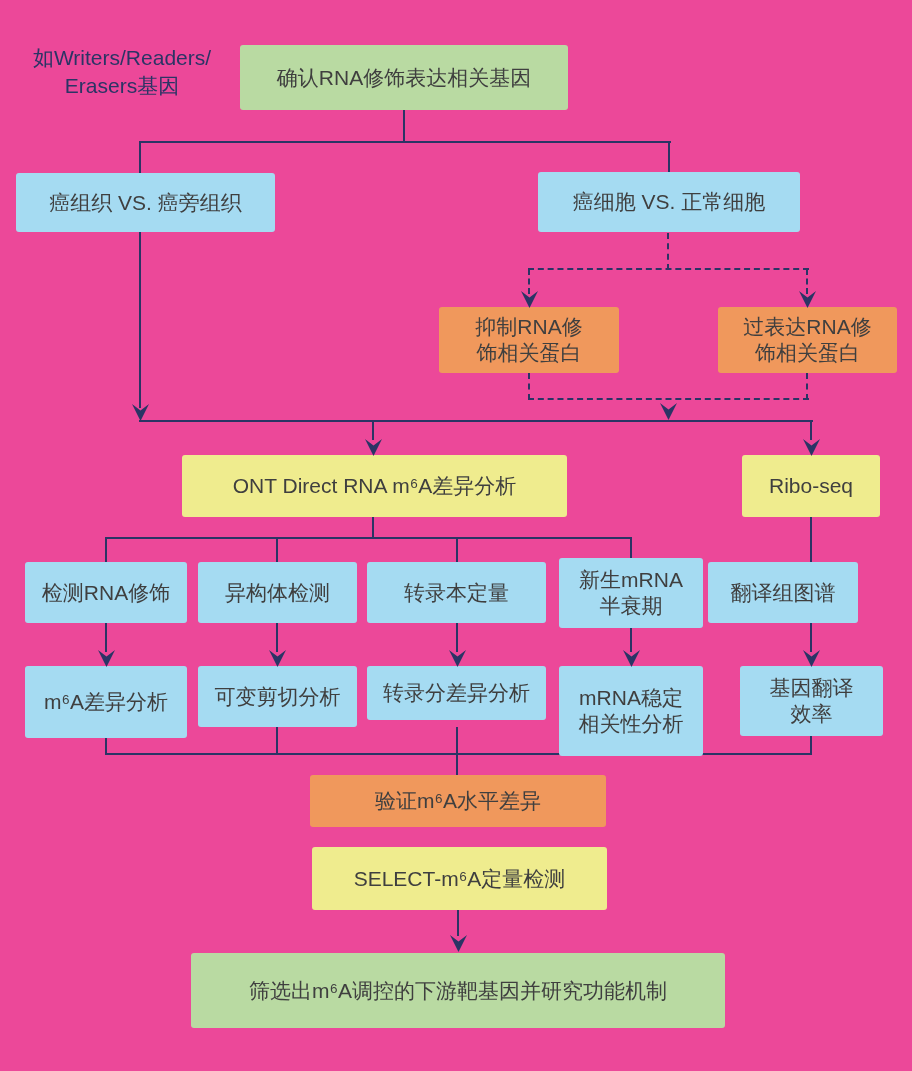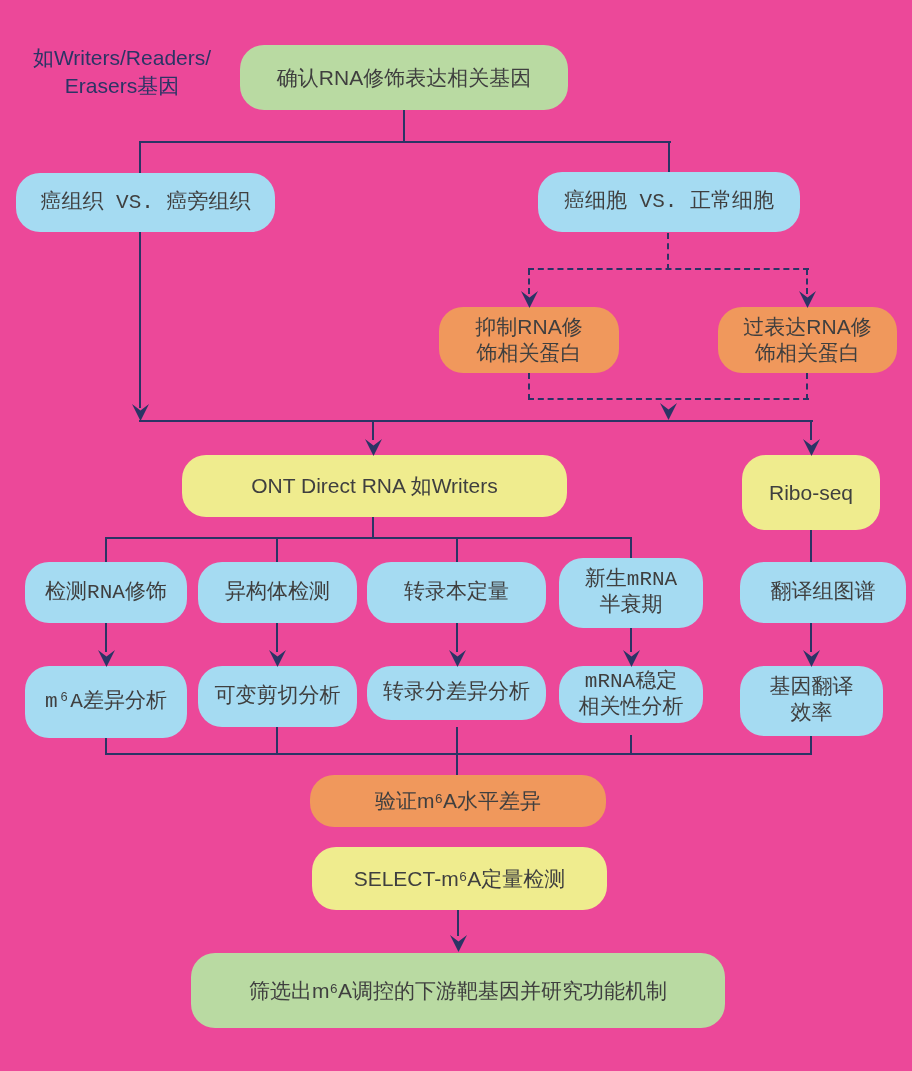--- a/index.html
+++ b/index.html
@@ -11,24 +11,24 @@
     --txt:#3f3f3f;
   }
   html,body{margin:0;padding:0;background:#ffffff;}
   #canvas{
     position:relative;width:912px;height:1071px;background:#ec4899;
     font-family:"Liberation Sans","DejaVu Sans",sans-serif;overflow:hidden;
   }
   .node{
     position:absolute;z-index:2;display:flex;align-items:center;justify-content:center;
     text-align:center;color:var(--txt);font-size:21px;line-height:26px;
-    border-radius:24px;white-space:pre-line;padding:2px 6px;box-sizing:border-box;
+    border-radius:3px;white-space:pre-line;padding:2px 6px;box-sizing:border-box;
   }
   .green{background:var(--green);}
-  .blue{background:var(--blue);font-family:Liberation Mono, monospace;}
+  .blue{background:var(--blue);}
   .orange{background:var(--orange);}
   .yellow{background:var(--yellow);}
   .annotation{
     position:absolute;z-index:2;text-align:center;color:var(--navy);
     font-size:21px;line-height:28px;white-space:pre-line;
   }
   .v{position:absolute;z-index:1;width:2px;background:var(--navy);}
   .h{position:absolute;z-index:1;height:2px;background:var(--navy);}
   .dv{position:absolute;z-index:1;width:0;border-left:2px dashed var(--navy);}
   .dh{position:absolute;z-index:1;height:0;border-top:2px dashed var(--navy);}
@@ -50,35 +50,35 @@
   <div class="node blue" style="left:16px;top:173px;width:259px;height:59px;">癌组织 VS. 癌旁组织</div>
 
   <div class="node blue" style="left:538px;top:172px;width:262px;height:60px;">癌细胞 VS. 正常细胞</div>
 
   <div class="node orange" style="left:439px;top:307px;width:180px;height:66px;">抑制RNA修
 饰相关蛋白</div>
 
   <div class="node orange" style="left:718px;top:307px;width:179px;height:66px;">过表达RNA修
 饰相关蛋白</div>
 
-  <div class="node yellow" style="left:182px;top:455px;width:385px;height:62px;">ONT Direct RNA 如Writers</div>
+  <div class="node yellow" style="left:182px;top:455px;width:385px;height:62px;">ONT Direct RNA m⁶A差异分析</div>
 
-  <div class="node yellow" style="left:742px;top:455px;width:138px;height:75px;">Ribo-seq</div>
+  <div class="node yellow" style="left:742px;top:455px;width:138px;height:62px;">Ribo-seq</div>
 
   <div class="node blue" style="left:25px;top:562px;width:162px;height:61px;">检测RNA修饰</div>
   <div class="node blue" style="left:198px;top:562px;width:159px;height:61px;">异构体检测</div>
   <div class="node blue" style="left:367px;top:562px;width:179px;height:61px;text-align:center;">转录本定量</div>
   <div class="node blue" style="left:559px;top:558px;width:144px;height:70px;">新生mRNA
 半衰期</div>
-  <div class="node blue" style="left:740px;top:562px;width:166px;height:61px;">翻译组图谱</div>
+  <div class="node blue" style="left:708px;top:562px;width:150px;height:61px;">翻译组图谱</div>
 
   <div class="node blue" style="left:25px;top:666px;width:162px;height:72px;">m⁶A差异分析</div>
   <div class="node blue" style="left:198px;top:666px;width:159px;height:61px;">可变剪切分析</div>
   <div class="node blue" style="left:367px;top:666px;width:179px;height:54px;">转录分差异分析</div>
-  <div class="node blue" style="left:559px;top:666px;width:144px;height:57px;">mRNA稳定
+  <div class="node blue" style="left:559px;top:666px;width:144px;height:90px;">mRNA稳定
 相关性分析</div>
   <div class="node blue" style="left:740px;top:666px;width:143px;height:70px;">基因翻译
 效率</div>
 
   <div class="node orange" style="left:310px;top:775px;width:296px;height:52px;">验证m⁶A水平差异</div>
   <div class="node yellow" style="left:312px;top:847px;width:295px;height:63px;">SELECT-m⁶A定量检测</div>
   <div class="node green" style="left:191px;top:953px;width:534px;height:75px;">筛选出m⁶A调控的下游靶基因并研究功能机制</div>
 
   <div class="v" style="left:403px;top:108px;height:35px;"></div>
   <div class="h" style="left:139px;top:141px;width:532px;"></div>

